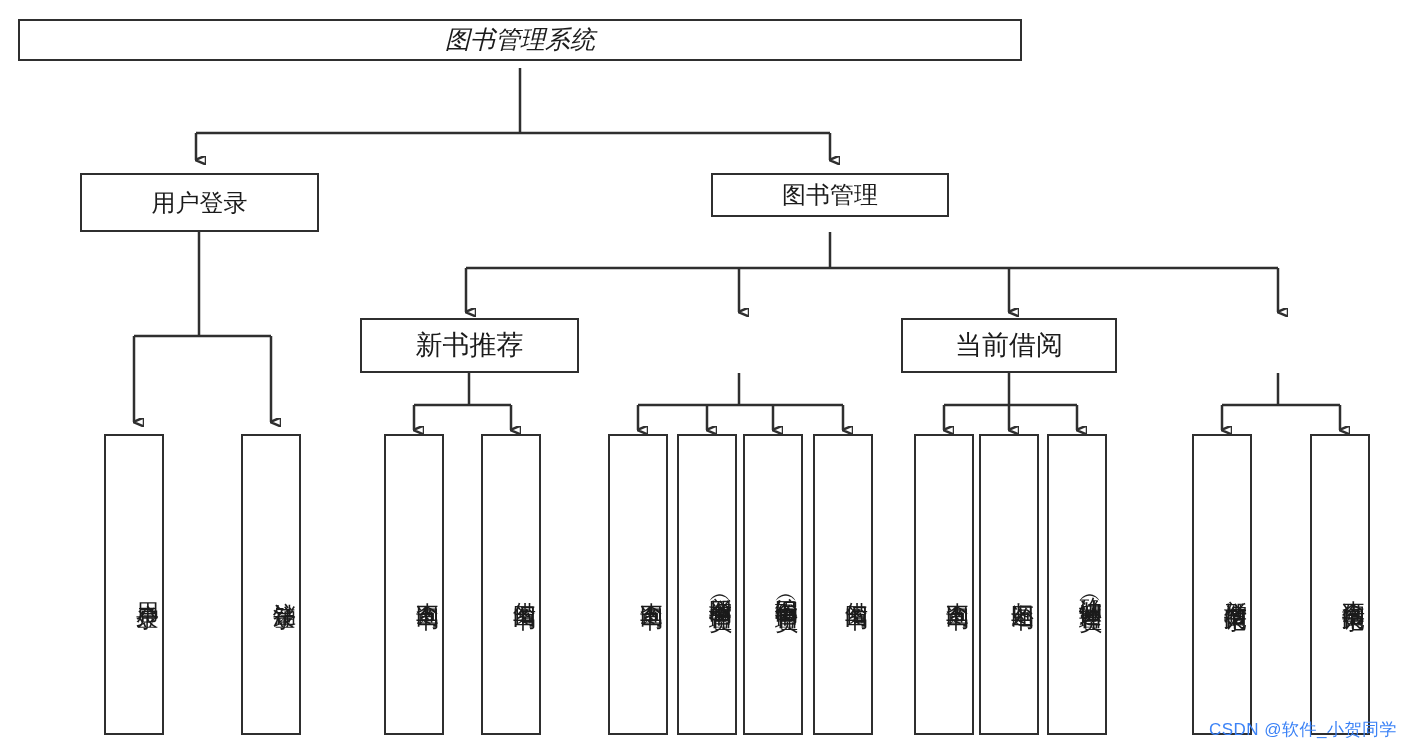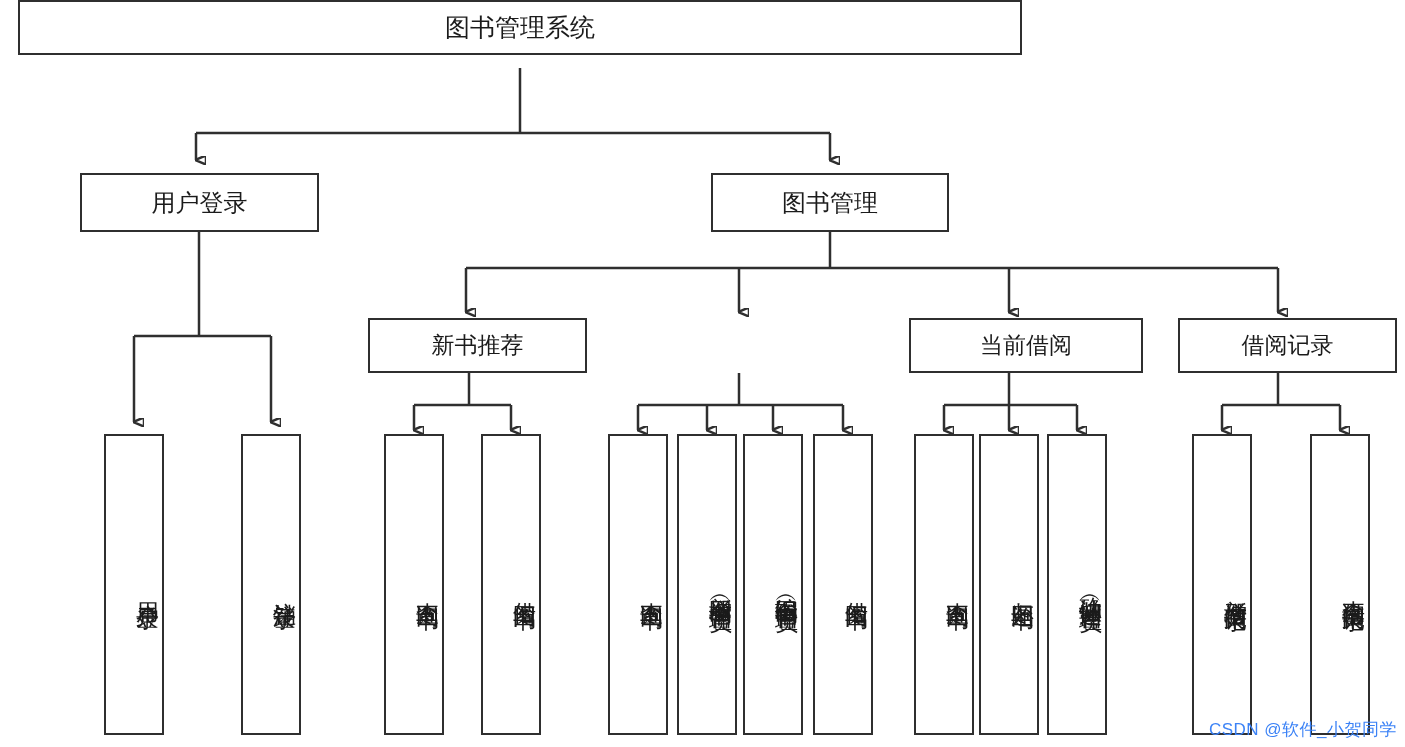--- a/index.html
+++ b/index.html
@@ -25,21 +25,21 @@
     background: #ffffff;
     color: #1b1b1b;
     display: flex;
     align-items: center;
     justify-content: center;
     text-align: center;
     line-height: 1.25;
   }
   .node.root  { font-size: 25px; }
   .node.lvl2  { font-size: 24px; }
-  .node.lvl3  { font-size: 23px; margin-left: 8px; }
+  .node.lvl3  { font-size: 27px; }
   .node.leaf  {
     font-size: 23px;
     writing-mode: vertical-rl;
     text-orientation: upright;
     letter-spacing: 2px;
     padding-top: 6px;
     align-items: flex-start;
     justify-content: center;
   }
   .node .label {
@@ -115,44 +115,41 @@
     <line x1="944" y1="405" x2="944" y2="430" marker-end="url(#arrow)"></line>
     <line x1="1009" y1="405" x2="1009" y2="430" marker-end="url(#arrow)"></line>
     <line x1="1077" y1="405" x2="1077" y2="430" marker-end="url(#arrow)"></line>
 
     <line x1="1278" y1="373" x2="1278" y2="405"></line>
     <line x1="1222" y1="405" x2="1340" y2="405"></line>
     <line x1="1222" y1="405" x2="1222" y2="430" marker-end="url(#arrow)"></line>
     <line x1="1340" y1="405" x2="1340" y2="430" marker-end="url(#arrow)"></line>
   </svg>
 
-  <div class="node root" style="left:18px; top:0; width:1004px; height:55px;">
+  <div class="node root" style="left:18px; top:19px; width:1004px; height:42px;font-style:italic;">
     <span class="label">图书管理系统</span>
   </div>
 
   <div class="node lvl2" style="left:80px; top:173px; width:239px; height:59px;">
     <span class="label">用户登录</span>
   </div>
 
-  <div class="node lvl2" style="left:711px; top:173px; width:238px; height:59px;">
+  <div class="node lvl2" style="left:711px; top:173px; width:238px; height:44px;">
     <span class="label">图书管理</span>
   </div>
 
   <div class="node lvl3" style="left:360px; top:318px; width:219px; height:55px;">
     <span class="label">新书推荐</span>
   </div>
 
 
-  <div class="node lvl3" style="left:901px; top:318px; width:234px; height:55px;">
+  <div class="node lvl3" style="left:901px; top:318px; width:216px; height:55px;">
     <span class="label">当前借阅</span>
   </div>
 
-  <div class="node lvl3" style="left:1170px; top:318px; width:219px; height:55px;">
-    <span class="label">借阅记录</span>
-  </div>
 
   <div class="node leaf" style="left:104px; top:434px; width:60px; height:301px;">
     <span class="label">用户登录</span>
   </div>
 
   <div class="node leaf" style="left:241px; top:434px; width:60px; height:301px;">
     <span class="label">注销登录</span>
   </div>
 
   <div class="node leaf" style="left:384px; top:434px; width:60px; height:301px;">

